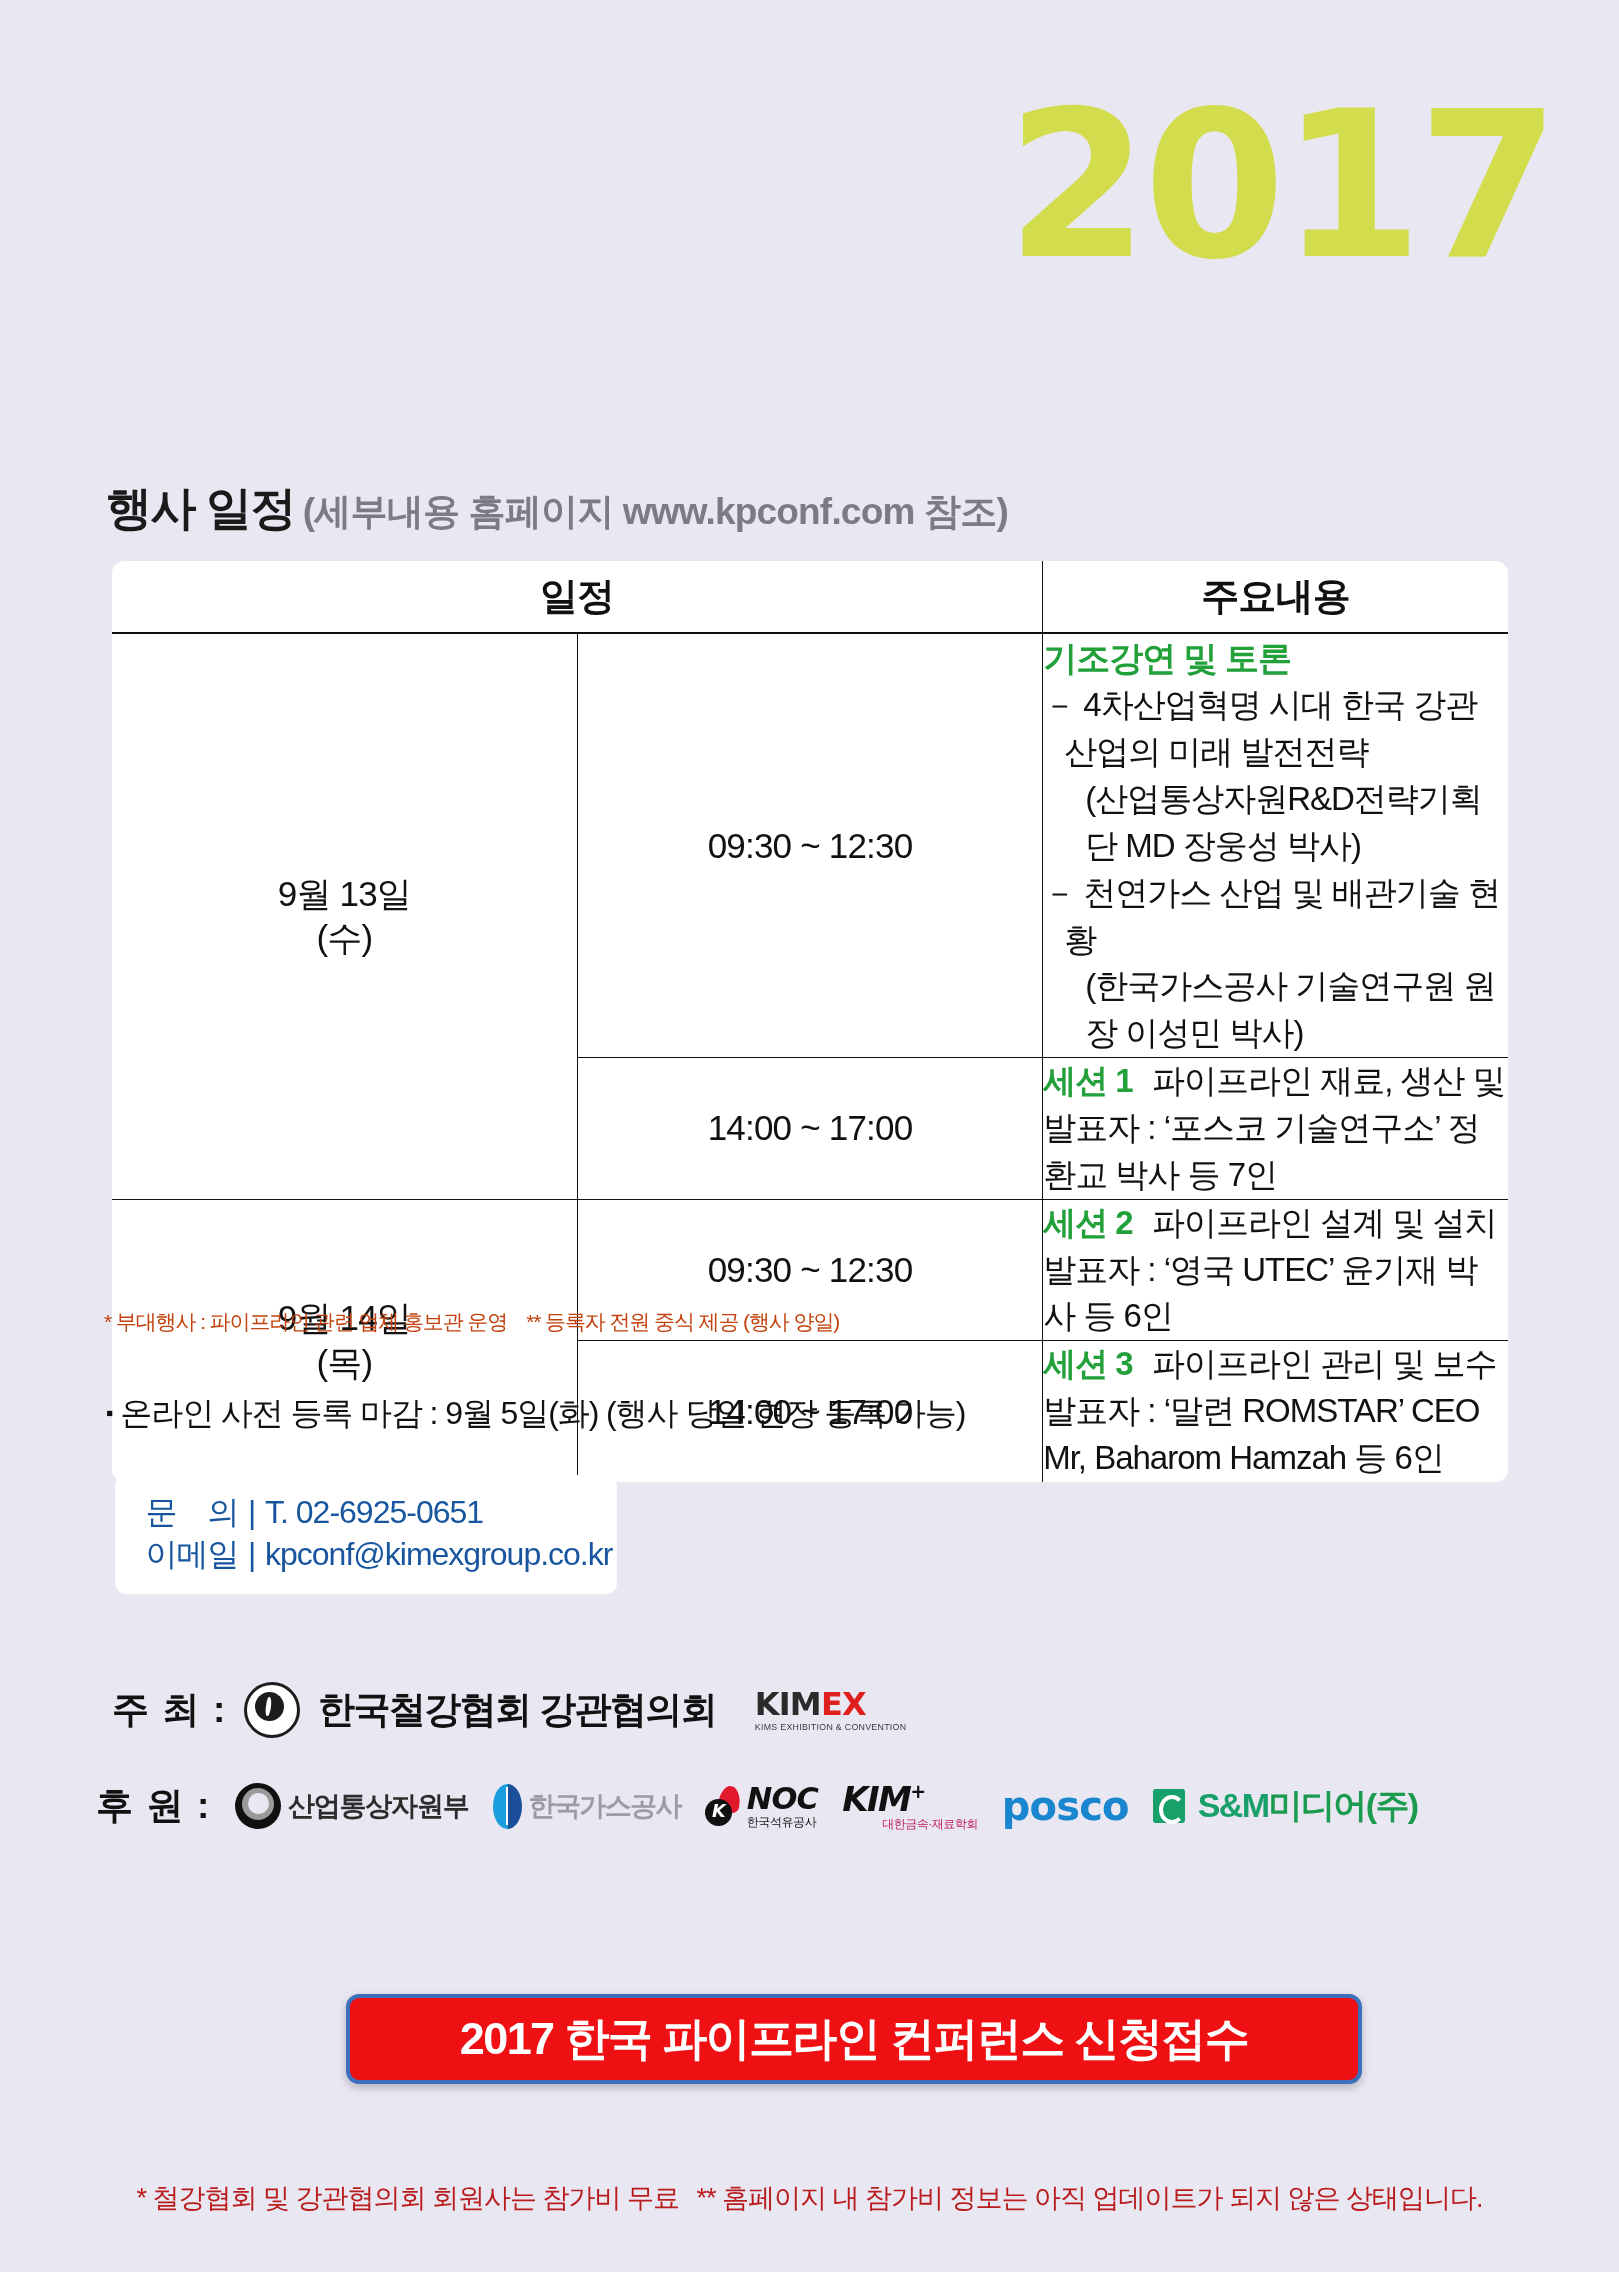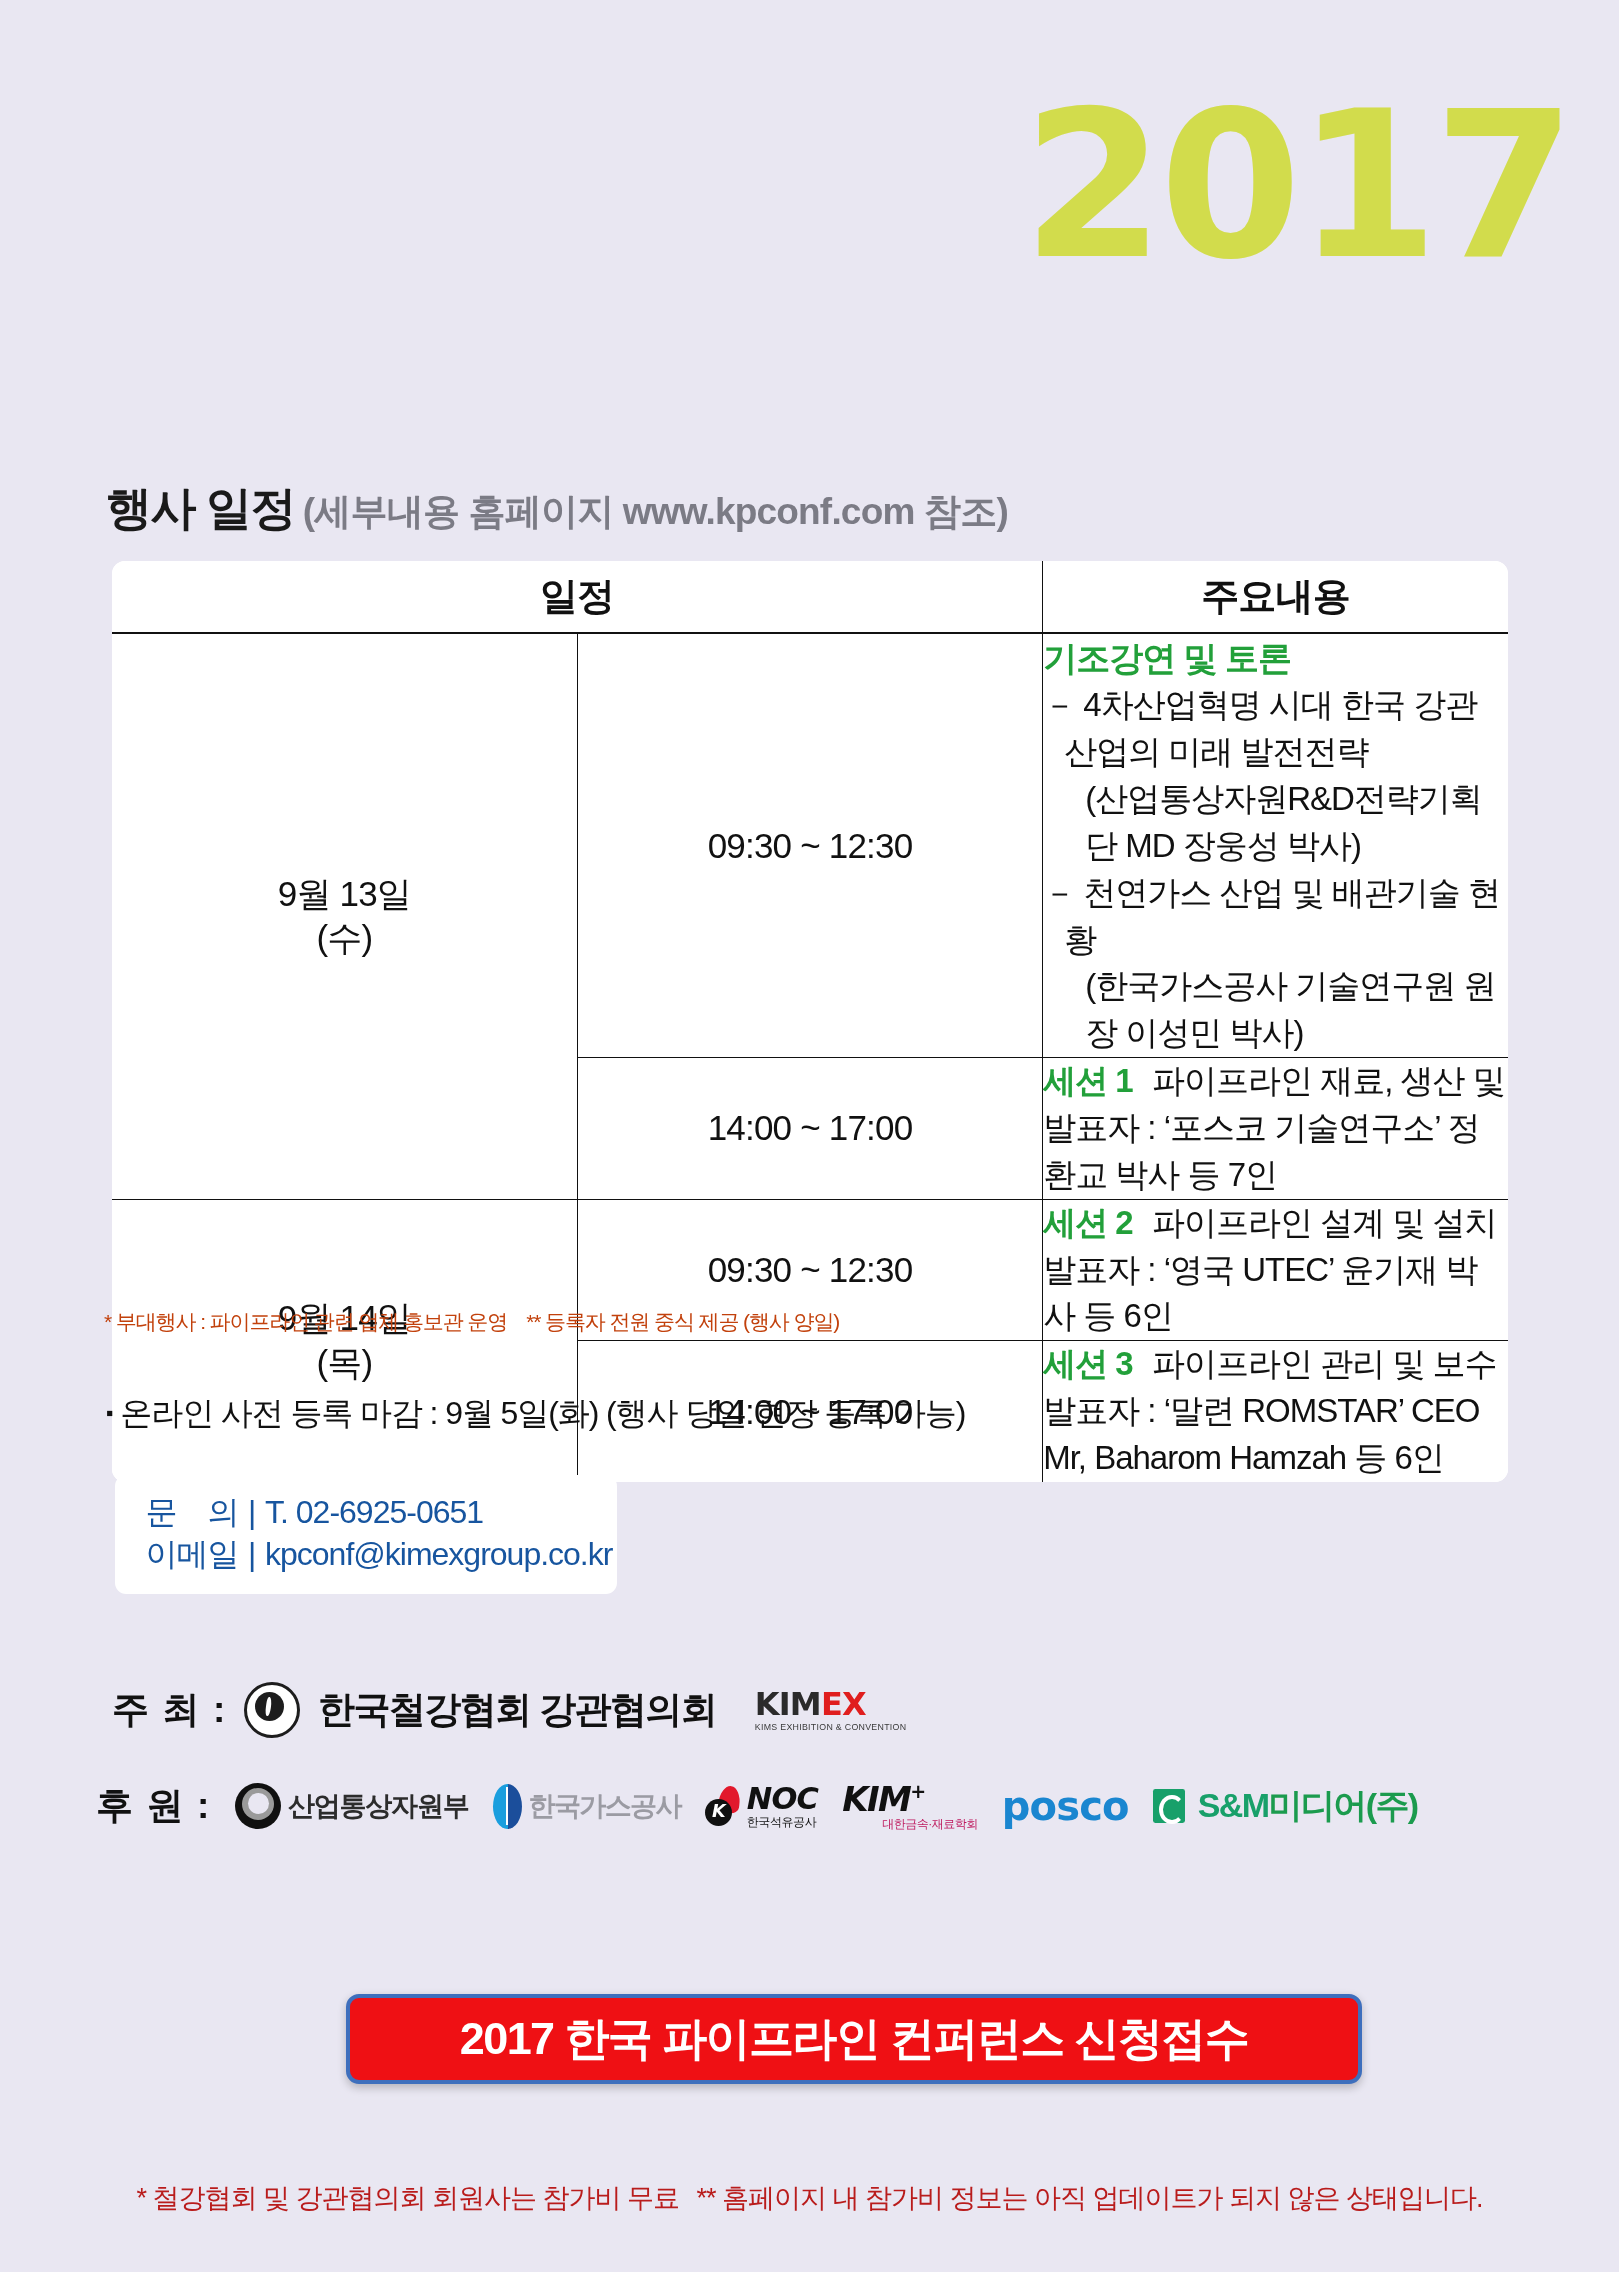--- a/index.html
+++ b/index.html
@@ -11,21 +11,21 @@
     position: relative;
     font-family: "Liberation Sans", "DejaVu Sans", sans-serif;
     color: #111;
     overflow: hidden;
   }
 
   
   #header { position: absolute; left: 0; top: 0; width: 1619px; height: 449px; }
   #year {
     position: absolute;
-    right: 48px; top: 84px;
+    right: 64px; top: 84px;
     font-size: 204px;
     font-weight: 700;
     letter-spacing: -4.8px;
     color: #d2dc4c;
     line-height: 1;
     font-family: "DejaVu Sans", sans-serif;
     text-align: center;
   }
   #maintitle {
     position: absolute;

